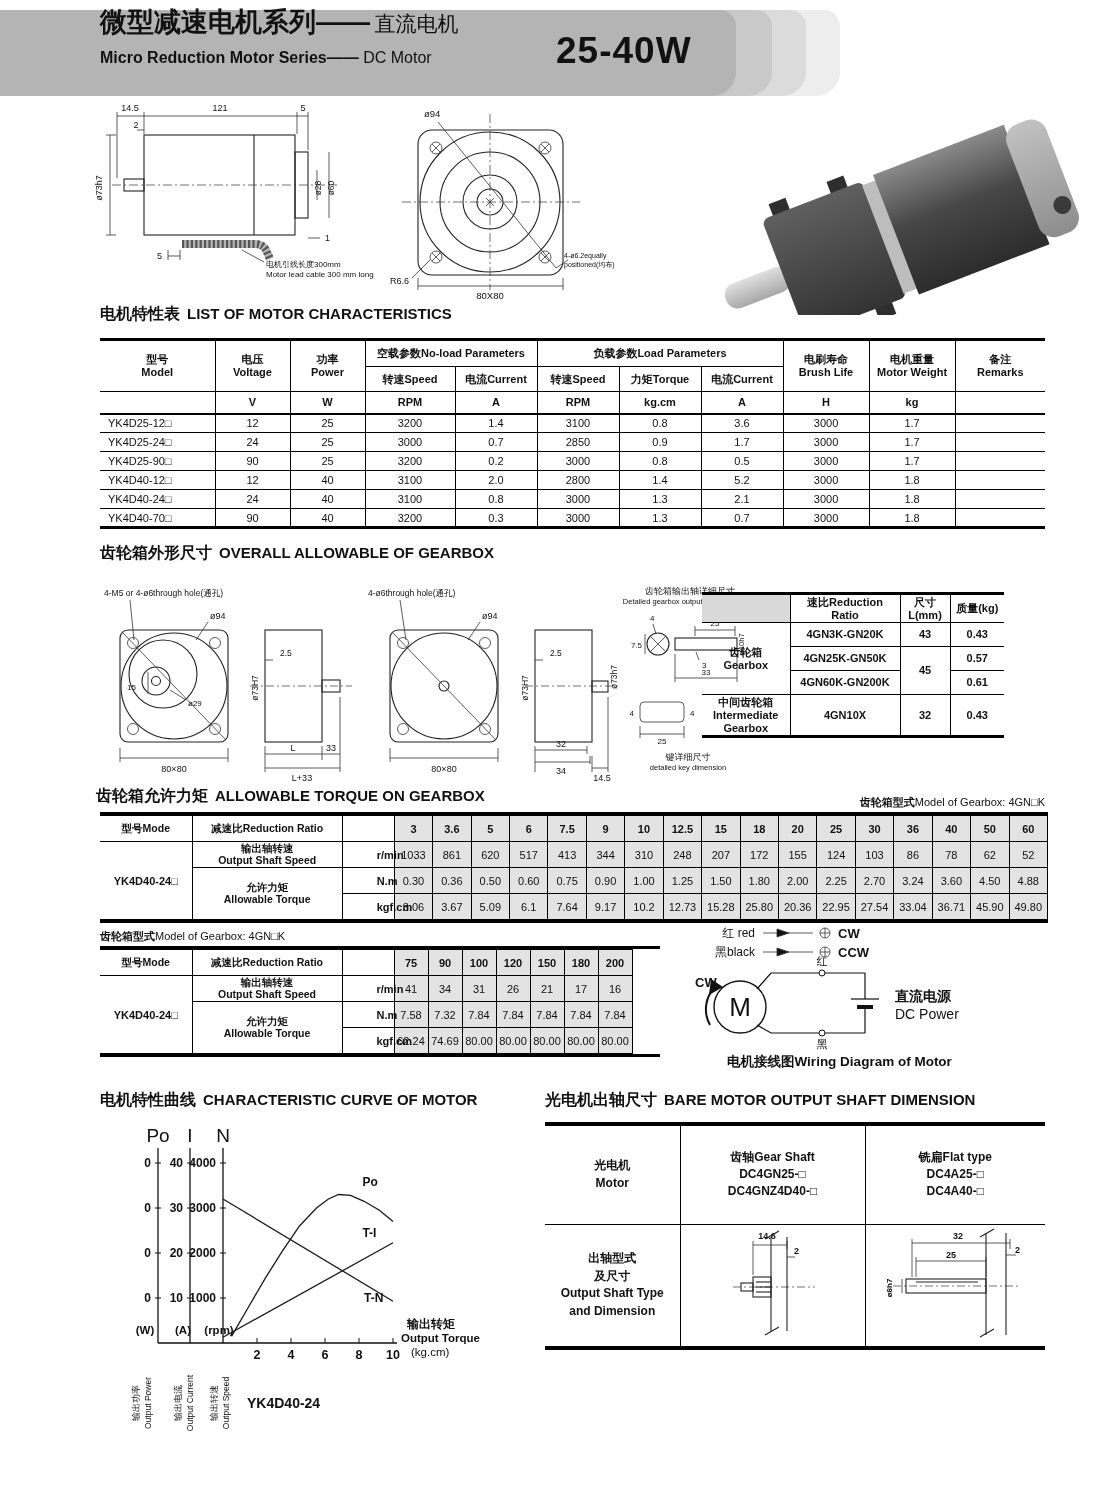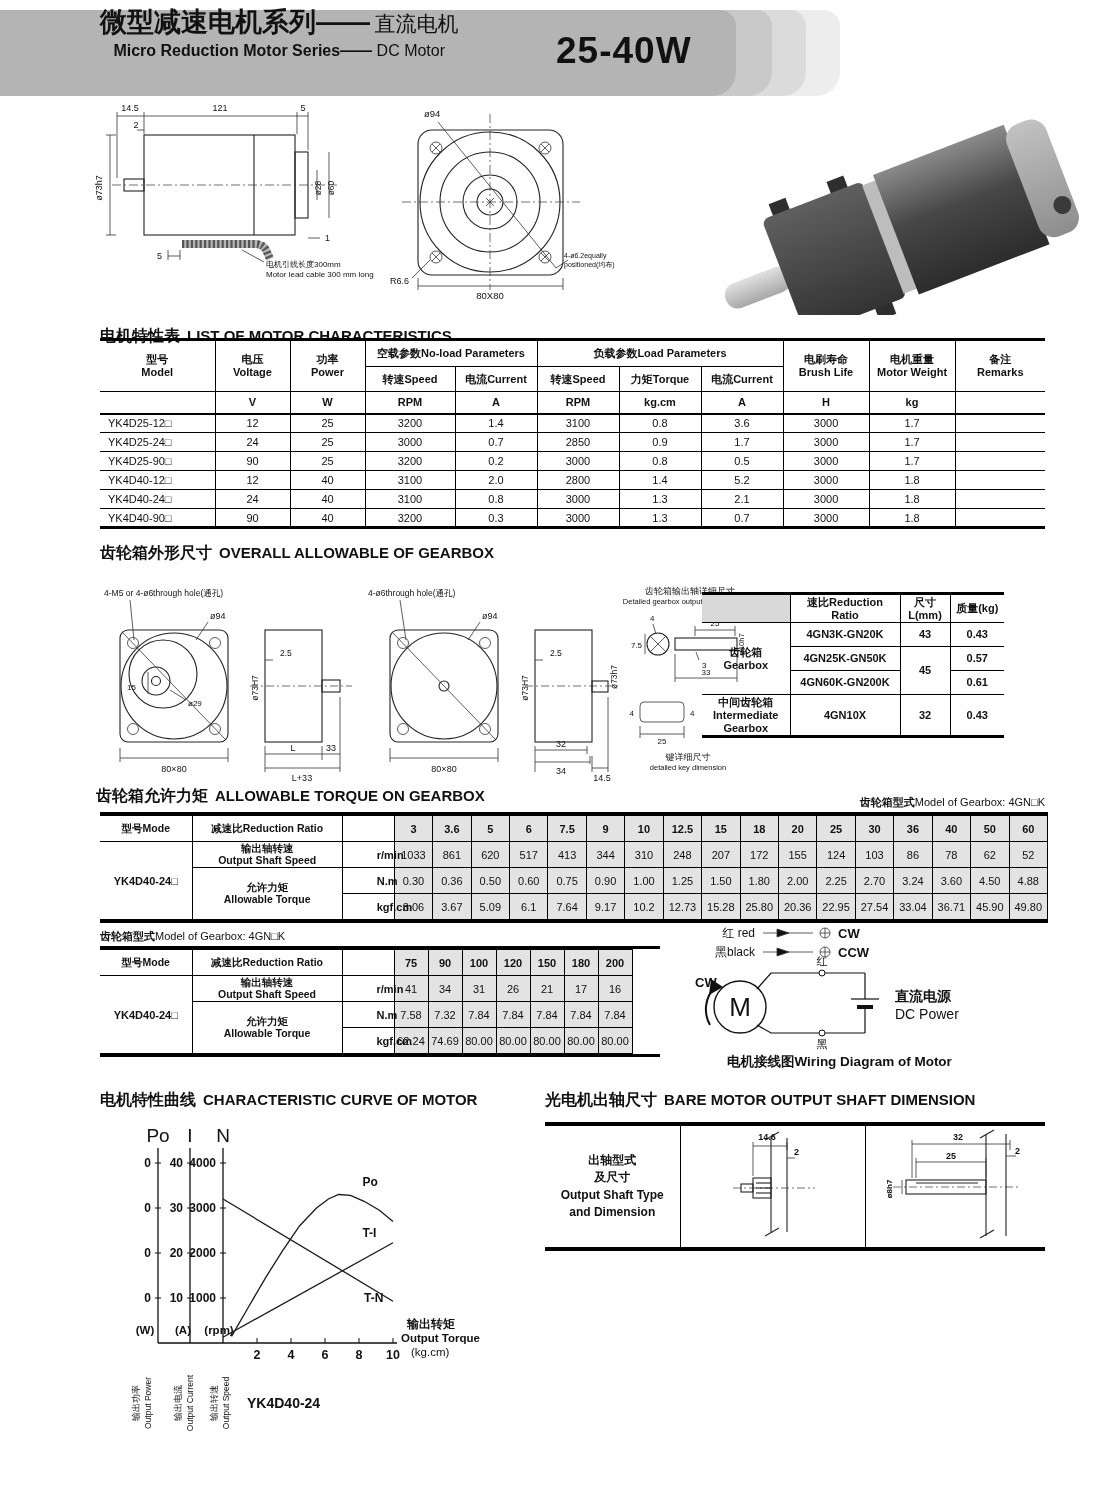--- a/index.html
+++ b/index.html
@@ -11,21 +11,21 @@
 
   
   .hband { position:absolute; top:10px; left:0; height:86px; background:#b4b4b4; border-radius:0 16px 24px 0; }
   #hb1 { width:736px; z-index:4; }
   #hb2 { width:772px; background:#c9c9c9; z-index:3; }
   #hb3 { width:806px; background:#dbdbdb; z-index:2; }
   #hb4 { width:840px; background:#ededed; z-index:1; }
   .htext { position:absolute; left:100px; top:8px; z-index:5; line-height:1.05; white-space:nowrap; }
   .htext .zh1 { font-size:27px; font-weight:bold; }
   .htext .zh2 { font-size:21px; font-weight:500; }
-  .htext .enl { font-size:16px; margin-top:7px;text-align:center; }
+  .htext .enl { font-size:16px; margin-top:14px; }
   .htext .en1 { font-weight:bold; }
   .power { position:absolute; left:556px; top:30px; z-index:5; font-size:37px; font-weight:600; letter-spacing:1px; }
 
   
   .sec-title { position:absolute; white-space:nowrap; font-weight:bold; }
   .sec-title .zh { font-size:16px; }
   .sec-title .en { font-size:15px; margin-left:7px; }
   .gnote { position:absolute; font-size:11px; white-space:nowrap; }
   .gnote .zh { font-weight:bold; }
 
@@ -199,21 +199,21 @@
     <rect x="88" y="201" width="18" height="13" fill="#2e2e2e"></rect>
     <rect x="150" y="201" width="18" height="13" fill="#2e2e2e"></rect>
     <rect x="76" y="78" width="108" height="124" rx="7" fill="url(#gearG)"></rect>
     <rect x="182" y="82" width="16" height="116" fill="#bdbdbd"></rect>
     <rect x="196" y="76" width="140" height="128" fill="url(#bodyG)"></rect>
     <rect x="332" y="80" width="42" height="120" rx="16" fill="url(#capG)"></rect>
     <circle cx="362" cy="172" r="9" fill="#3a3a3a"></circle>
   </g>
 </svg>
 
-<div class="sec-title" style="left:100px; top:326px;">
+<div class="sec-title" style="left:100px; top:304px;">
   <span class="zh">电机特性表</span><span class="en">LIST OF MOTOR CHARACTERISTICS</span>
 </div>
 
 <table class="chars abs" style="left:100px; top:338px;">
   <colgroup>
     <col style="width:115px">
       <col style="width:75px">
       <col style="width:75px">
       <col style="width:90px">
     <col style="width:82px">
@@ -332,21 +332,21 @@
         <td>3100</td>
         <td>0.8</td>
         <td>3000</td>
         <td>1.3</td>
         <td>2.1</td>
         <td>3000</td>
         <td>1.8</td>
         <td></td>
       </tr>
   <tr class="data">
-        <td>YK4D40-90□</td>
+        <td>YK4D40-70□</td>
         <td>90</td>
         <td>40</td>
         <td>3200</td>
         <td>0.3</td>
         <td>3000</td>
         <td>1.3</td>
         <td>0.7</td>
         <td>3000</td>
         <td>1.8</td>
         <td></td>
@@ -825,20 +825,36 @@
   <span class="zh">光电机出轴尺寸</span><span class="en">BARE MOTOR OUTPUT SHAFT DIMENSION</span>
 </div>
 
 <table class="shafttab abs" style="left:545px; top:1122px; width:500px;">
   <colgroup>
       <col style="width:135px">
       <col style="width:185px">
       <col style="width:180px">
     </colgroup>
   <tbody>
+      <tr class="r1">
+    <td>
+          <div>光电机</div>
+          <div>Motor</div>
+        </td>
+    <td>
+          <div>齿轴Gear Shaft</div>
+          <div>DC4GN25-□</div>
+          <div>DC4GNZ4D40-□</div>
+        </td>
+    <td>
+          <div>铣扁Flat type</div>
+          <div>DC4A25-□</div>
+          <div>DC4A40-□</div>
+        </td>
+  </tr>
   <tr class="r2">
     <td>
       <div>出轴型式</div>
           <div>及尺寸</div>
       <div>Output Shaft Type</div>
           <div>and Dimension</div>
     </td>
     <td>
       <svg width="160" height="112" viewBox="0 0 160 112">
         <line x1="40" y1="60" x2="122" y2="60" stroke="#333" stroke-width="0.7" stroke-dasharray="8 3 2 3"></line>

